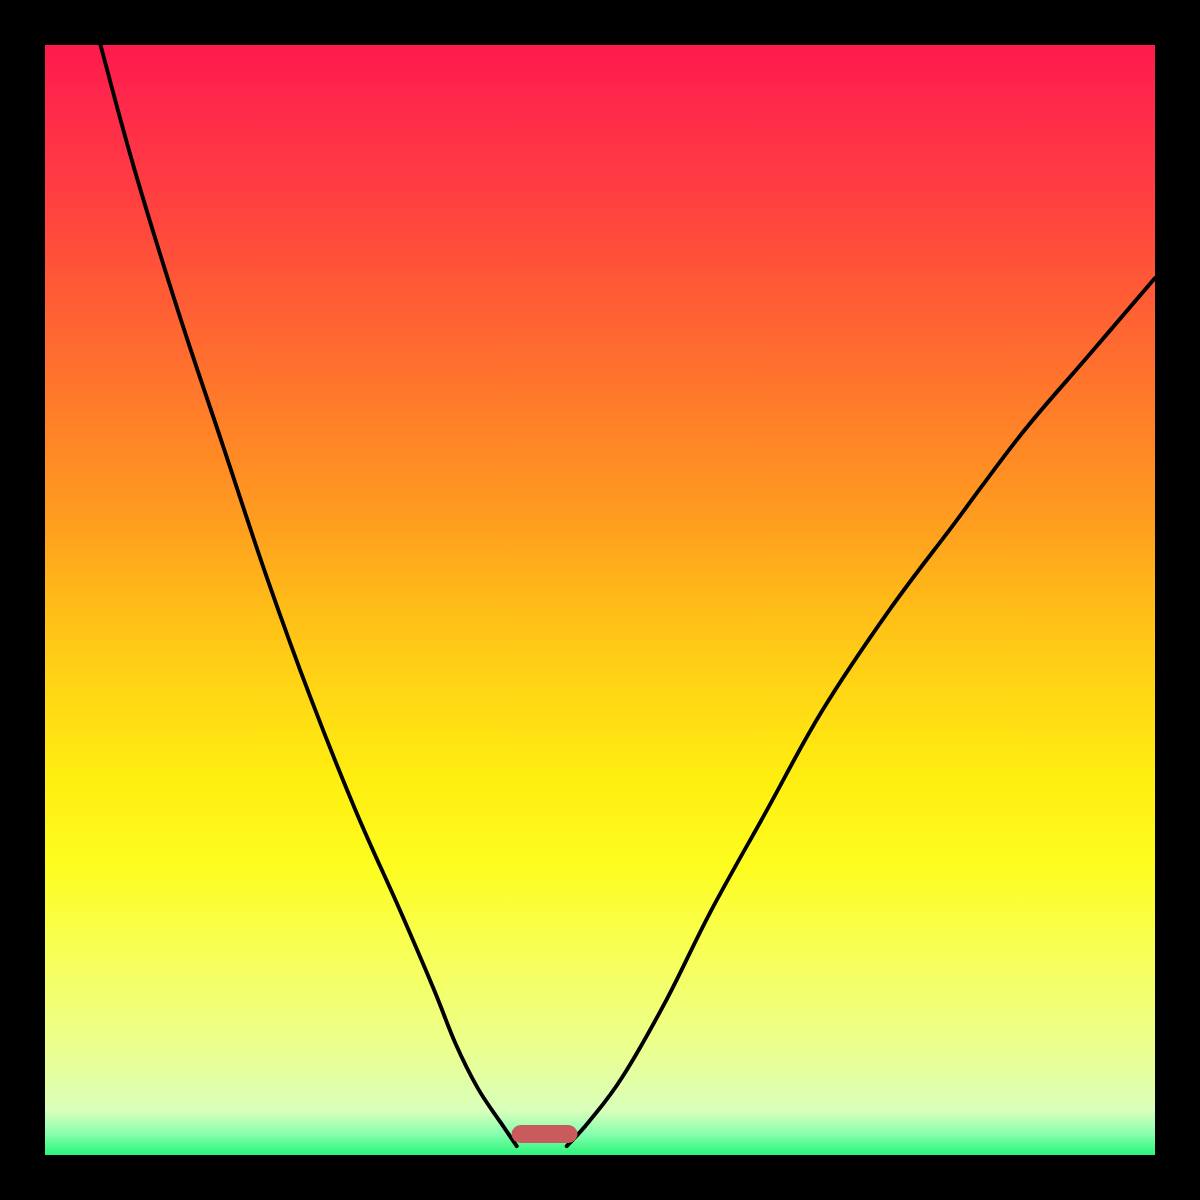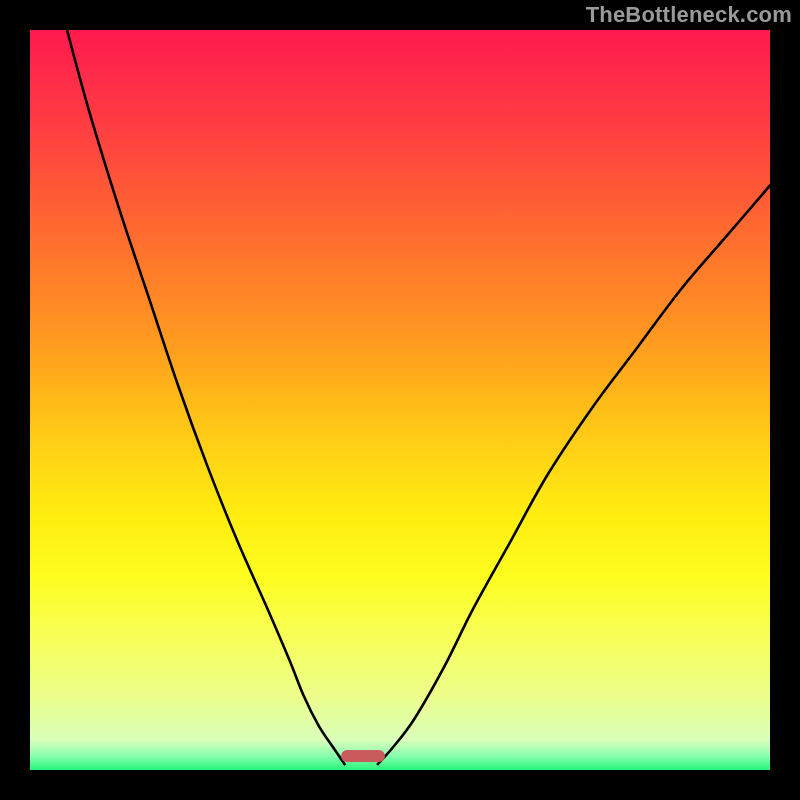--- a/index.html
+++ b/index.html
@@ -62,21 +62,20 @@
     position: absolute;
     height: 12px;
     background: #c95b5d;
     border-radius: 6px;
   }
 </style>
 </head>
 <body>
 
 <div class="frame">
-  <div class="watermark">TheBottleneck.com</div>
 
   <div class="plot">
     <svg class="curves" viewBox="0 0 740 740" preserveAspectRatio="none">
       <path d="M 37,0 C 40.996,14.651999999999996 49.876000000000005,49.431999999999974 59.2,81.39999999999998 C 68.524,113.36799999999998 78.14399999999999,144.3 88.8,177.60000000000002 C 99.456,210.90000000000003 107.744,234.432 118.4,266.4 C 129.056,298.368 137.344,324.56399999999996 148,355.2 C 158.656,385.836 166.944,408.62800000000004 177.6,436.6 C 188.256,464.572 196.544,485.29200000000003 207.20000000000002,510.6 C 217.85600000000002,535.908 227.47600000000003,555.888 236.8,577.2 C 246.124,598.5120000000001 252.34,613.016 259,629 C 265.66,644.984 268.472,654.012 273.8,666 C 279.12800000000004,677.988 283.27200000000005,686.2760000000001 288.6,695.6 C 293.928,704.924 298.738,710.8735999999999 303.4,717.8 C 308.06199999999995,724.7264 312.502,731.1496000000001 314.5,734.08" fill="none" stroke="#000" stroke-width="2.6" stroke-linecap="round" id="pathLeft"></path>
       <path d="M 347.79999999999995,734.08 C 350.46399999999994,731.1496000000001 355.93999999999994,726.0584 362.59999999999997,717.8 C 369.26,709.5415999999999 375.476,702.8520000000001 384.8,688.2 C 394.124,673.548 403.744,656.38 414.40000000000003,636.4 C 425.05600000000004,616.42 432.012,599.844 444,577.2 C 455.988,554.556 467.68,534.576 481,510.6 C 494.32,486.624 503.348,467.976 518,444 C 532.652,420.024 546.4159999999999,400.04400000000004 562.4,377.40000000000003 C 578.384,354.75600000000003 590.8159999999999,339.51200000000006 606.8,318.20000000000005 C 622.784,296.88800000000003 635.216,278.98 651.2,259 C 667.1840000000001,239.02 679.6159999999999,225.84800000000004 695.5999999999999,207.20000000000005 C 711.584,188.55200000000005 732.008,164.724 740,155.39999999999998" fill="none" stroke="#000" stroke-width="2.6" stroke-linecap="round" id="pathRight"></path>
     </svg>
     <div class="marker" id="marker" style="left: 310.8px; width: 44.4px; bottom: 7.92px; background: rgb(201, 91, 93);"></div>
   </div>
 </div>
 

